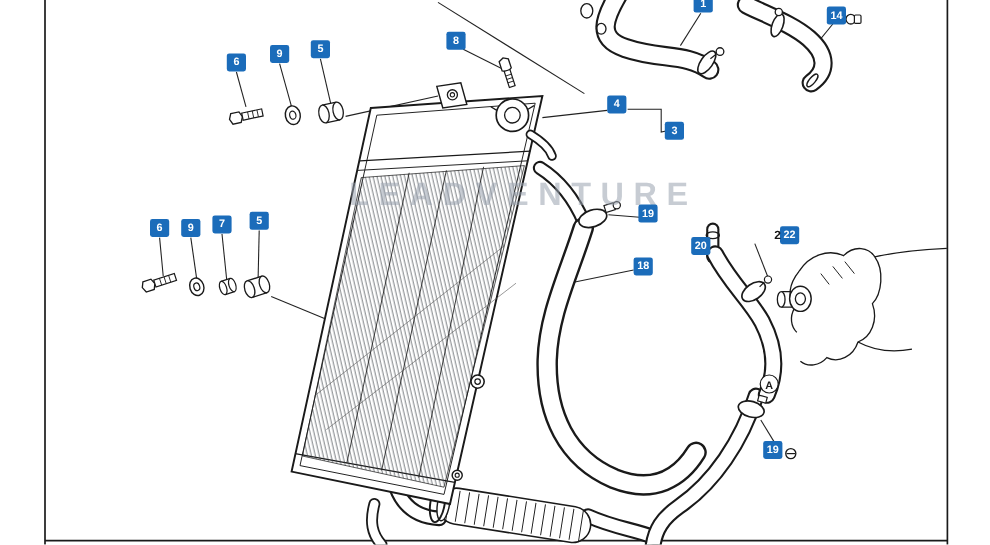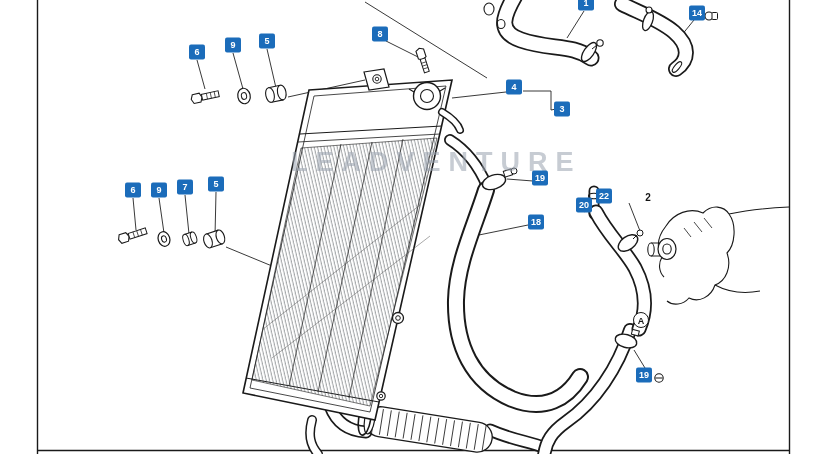--- a/index.html
+++ b/index.html
@@ -255,21 +255,21 @@
       <div class="badge" style="left: 267px; top: 41px;">5</div>
       <div class="badge" style="left: 233px; top: 45px;">9</div>
       <div class="badge" style="left: 197px; top: 52px;">6</div>
       <div class="badge" style="left: 514px; top: 87px;">4</div>
       <div class="badge" style="left: 562px; top: 109px;">3</div>
       <div class="badge" style="left: 540px; top: 178px;">19</div>
       <div class="badge" style="left: 216px; top: 184px;">5</div>
       <div class="badge" style="left: 185px; top: 187px;">7</div>
       <div class="badge" style="left: 133px; top: 190px;">6</div>
       <div class="badge" style="left: 159px; top: 190px;">9</div>
-      <div class="badge" style="left: 604px; top: 196px;">22</div>
+      <div class="badge" style="left: 658px; top: 196px;">22</div>
       <div class="badge" style="left: 584px; top: 205px;">20</div>
       <div class="badge" style="left: 536px; top: 222px;">18</div>
       <div class="badge" style="left: 644px; top: 375px;">19</div>
       <div class="plain-label" style="left: 648px; top: 197px;">2</div>
       <div class="marker-a" style="left: 641px; top: 320px;">A</div>
     </div>
 
 </div>
 
 </body></html>

